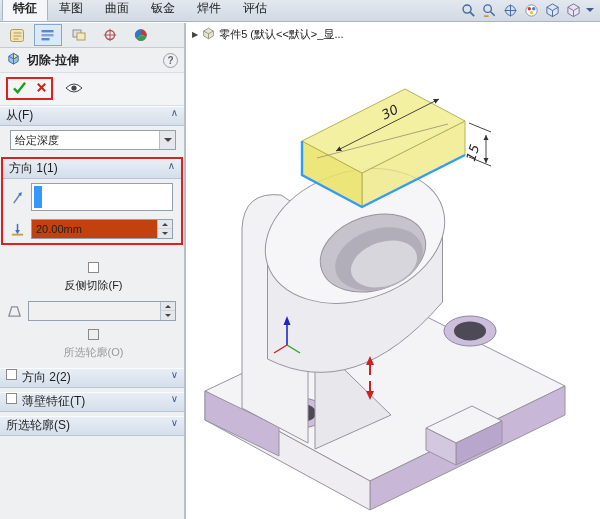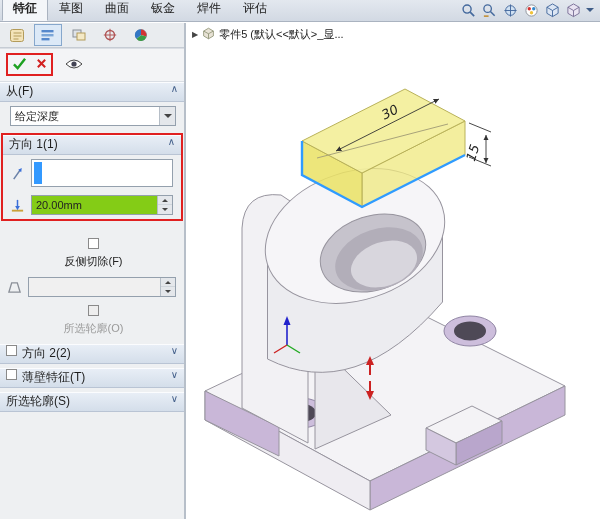--- a/index.html
+++ b/index.html
@@ -33,21 +33,21 @@
               border-bottom:1px solid #b9c4d4;font-size:12px;color:#1d1d1d;}
   .sec-header .chev{margin-left:auto;color:#44608a;font-size:10px;}
   .body-row{display:flex;align-items:center;gap:4px;padding:4px 8px 4px 4px;}
   .icon16{width:20px;display:flex;justify-content:center;flex:none;}
   .combo{flex:1;height:18px;background:#fff;border:1px solid #94a0ad;display:flex;align-items:center;padding-left:4px;}
   .combo .arrow{margin-left:auto;width:15px;align-self:stretch;background:#e4e7eb;border-left:1px solid #b6bec7;
                 display:flex;align-items:center;justify-content:center;}
   .combo .arrow::after{content:"";border:4px solid transparent;border-top-color:#444;margin-top:4px;}
   .selbox{flex:1;height:26px;background:#fff;border:1px solid #94a0ad;position:relative;}
   .selbox .bluebar{position:absolute;left:2px;top:2px;bottom:2px;width:8px;background:#3399ff;}
-  .spin{flex:1;height:18px;background:#84cc16;border:1px solid #94a0ad;display:flex;align-items:stretch;}
+  .spin{flex:1;height:18px;background:#c2410c;border:1px solid #94a0ad;display:flex;align-items:stretch;}
   .spin .val{flex:1;display:flex;align-items:center;padding-left:4px;}
   .spin .btns{width:14px;border-left:1px solid #b6bec7;display:flex;flex-direction:column;}
   .spin .btns span{flex:1;background:#e4e7eb;display:flex;align-items:center;justify-content:center;}
   .spin .btns span:first-child{border-bottom:1px solid #cfd5db;}
   .tri-up{width:0;height:0;border:3px solid transparent;border-bottom-color:#444;margin-top:-2px;}
   .tri-dn{width:0;height:0;border:3px solid transparent;border-top-color:#444;margin-top:3px;}
   .spin.disabled{background:#f0f0f0;}
   .cb-row{display:flex;align-items:center;gap:5px;padding:4px 6px 4px 9px;flex-direction:column;}
   .cb-row.disabled{color:#9a9a9a;}
   .checkbox{width:11px;height:11px;background:#fff;border:1px solid #8a8a8a;flex:none;box-sizing:border-box;}
@@ -148,20 +148,31 @@
       <span class="pm-tab">
         <svg width="16" height="14" viewBox="0 0 16 14">
             <circle cx="8" cy="7" r="5.5" fill="#fff" stroke="#8a8f98"></circle>
             <path d="M8 7 L8 1.5 A5.5 5.5 0 0 1 13.3 8.5 Z" fill="#d23333"></path>
             <path d="M8 7 L13.3 8.5 A5.5 5.5 0 0 1 3.5 10.8 Z" fill="#3a9c46"></path>
             <path d="M8 7 L3.5 10.8 A5.5 5.5 0 0 1 8 1.5 Z" fill="#3377c4"></path>
           </svg>
       </span>
     </div>
 
+    <div class="title-row">
+      <span>
+        <svg width="15" height="15" viewBox="0 0 16 16">
+            <path d="M3 5.5 L8 2.5 L13 5.5 L13 11 L8 14 L3 11 Z" fill="#9fc1e8" stroke="#3a6fa8"></path>
+            <path d="M3 5.5 L8 8.5 L13 5.5 M8 8.5 L8 14" stroke="#3a6fa8" fill="none"></path>
+            <path d="M8 2.5 L13 5.5 L8 8.5 Z" fill="#f0e68c" stroke="#3a6fa8"></path>
+          </svg>
+      </span>
+      <span>切除-拉伸</span>
+      <span class="help">?</span>
+    </div>
 
     <div class="confirm-row">
       <span class="red-pair">
         <span>
           <svg width="15" height="13" viewBox="0 0 16 14">
               <path d="M2 8 L6 12 L14 2" stroke="#1da121" stroke-width="2.6" fill="none"></path>
             </svg>
         </span>
         <span>
           <svg width="11" height="11" viewBox="0 0 12 12">

